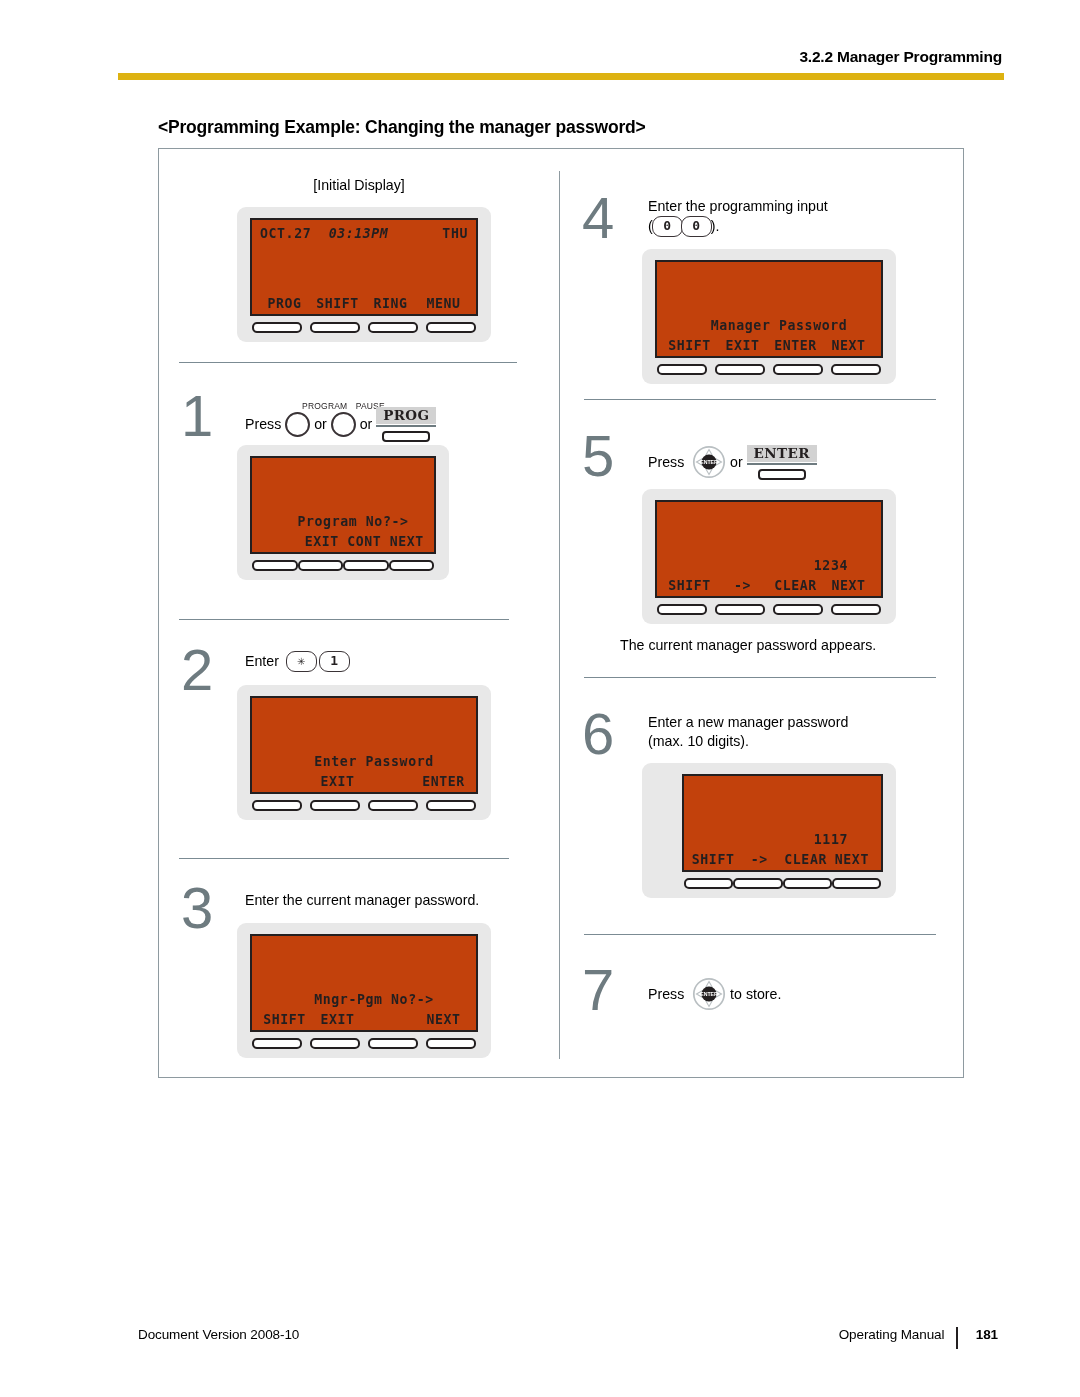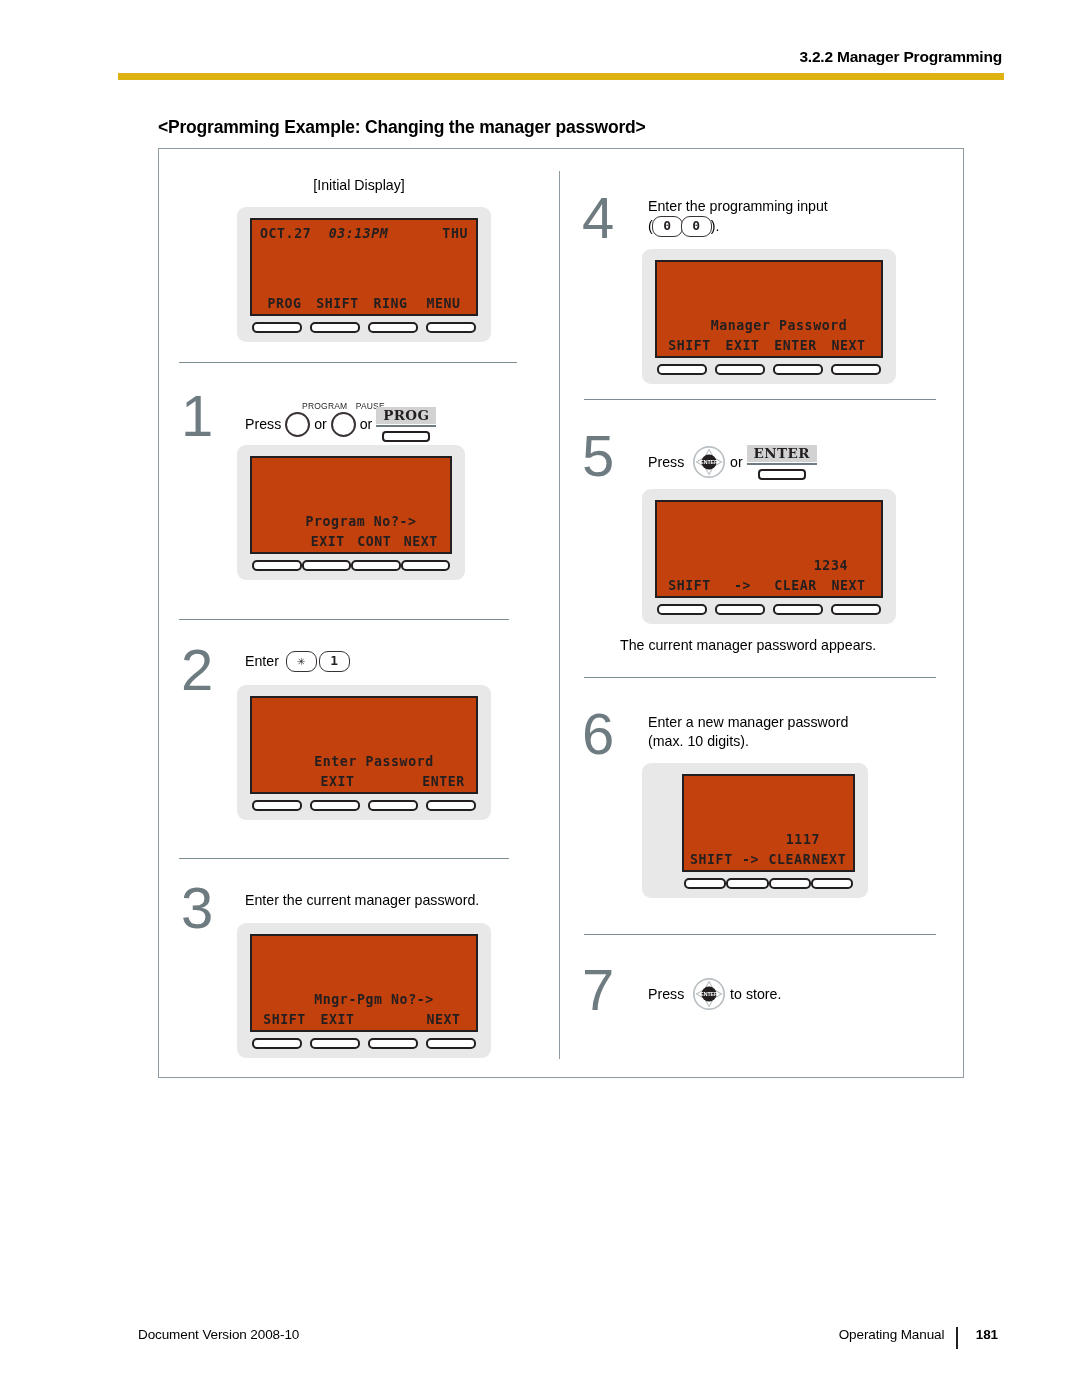--- a/index.html
+++ b/index.html
@@ -328,21 +328,21 @@
           <span class="round-key-label">PAUSE</span>
         </span>
         <span class="txt">or</span>
         <span class="prog-btn">
           <span class="lab">PROG</span>
           <span class="bar"></span>
           <span class="btn"></span>
         </span>
       </div>
 
-      <div class="phone" style="left:78px; top:68px; width:228px;">
+      <div class="phone" style="left:78px; top:68px; width:212px;">
         <div class="lcd" style="height:98px;">
           <div class="lcd-msg">Program No?-&gt;</div>
           <div class="lcd-keys">
             <span class="sk"></span>
             <span class="sk">EXIT</span>
             <span class="sk">CONT</span>
             <span class="sk">NEXT</span>
           </div>
         </div>
         <div class="softkey-row">
@@ -482,21 +482,21 @@
     </div>
 
     <div class="step-rule" style="left:24px; top:528px; width:352px;"></div>
     <div class="step" style="top:542px;">
       <div class="step-num" style="left:22px; top:14px;">6</div>
       <div class="step-body" style="left:88px; top:22px; width:300px;">
         <span>Enter a new manager password</span><br>
         <span>(max. 10 digits).</span>
       </div>
 
-      <div class="phone" style="left:82px; top:72px; width:226px;padding-left:40px;">
+      <div class="phone" style="left:82px; top:72px; width:254px;padding-left:40px;">
         <div class="lcd" style="height:98px;">
           <div class="lcd-msg right">1117</div>
           <div class="lcd-keys">
             <span class="sk">SHIFT</span>
             <span class="sk">-&gt;</span>
             <span class="sk">CLEAR</span>
             <span class="sk">NEXT</span>
           </div>
         </div>
         <div class="softkey-row">

